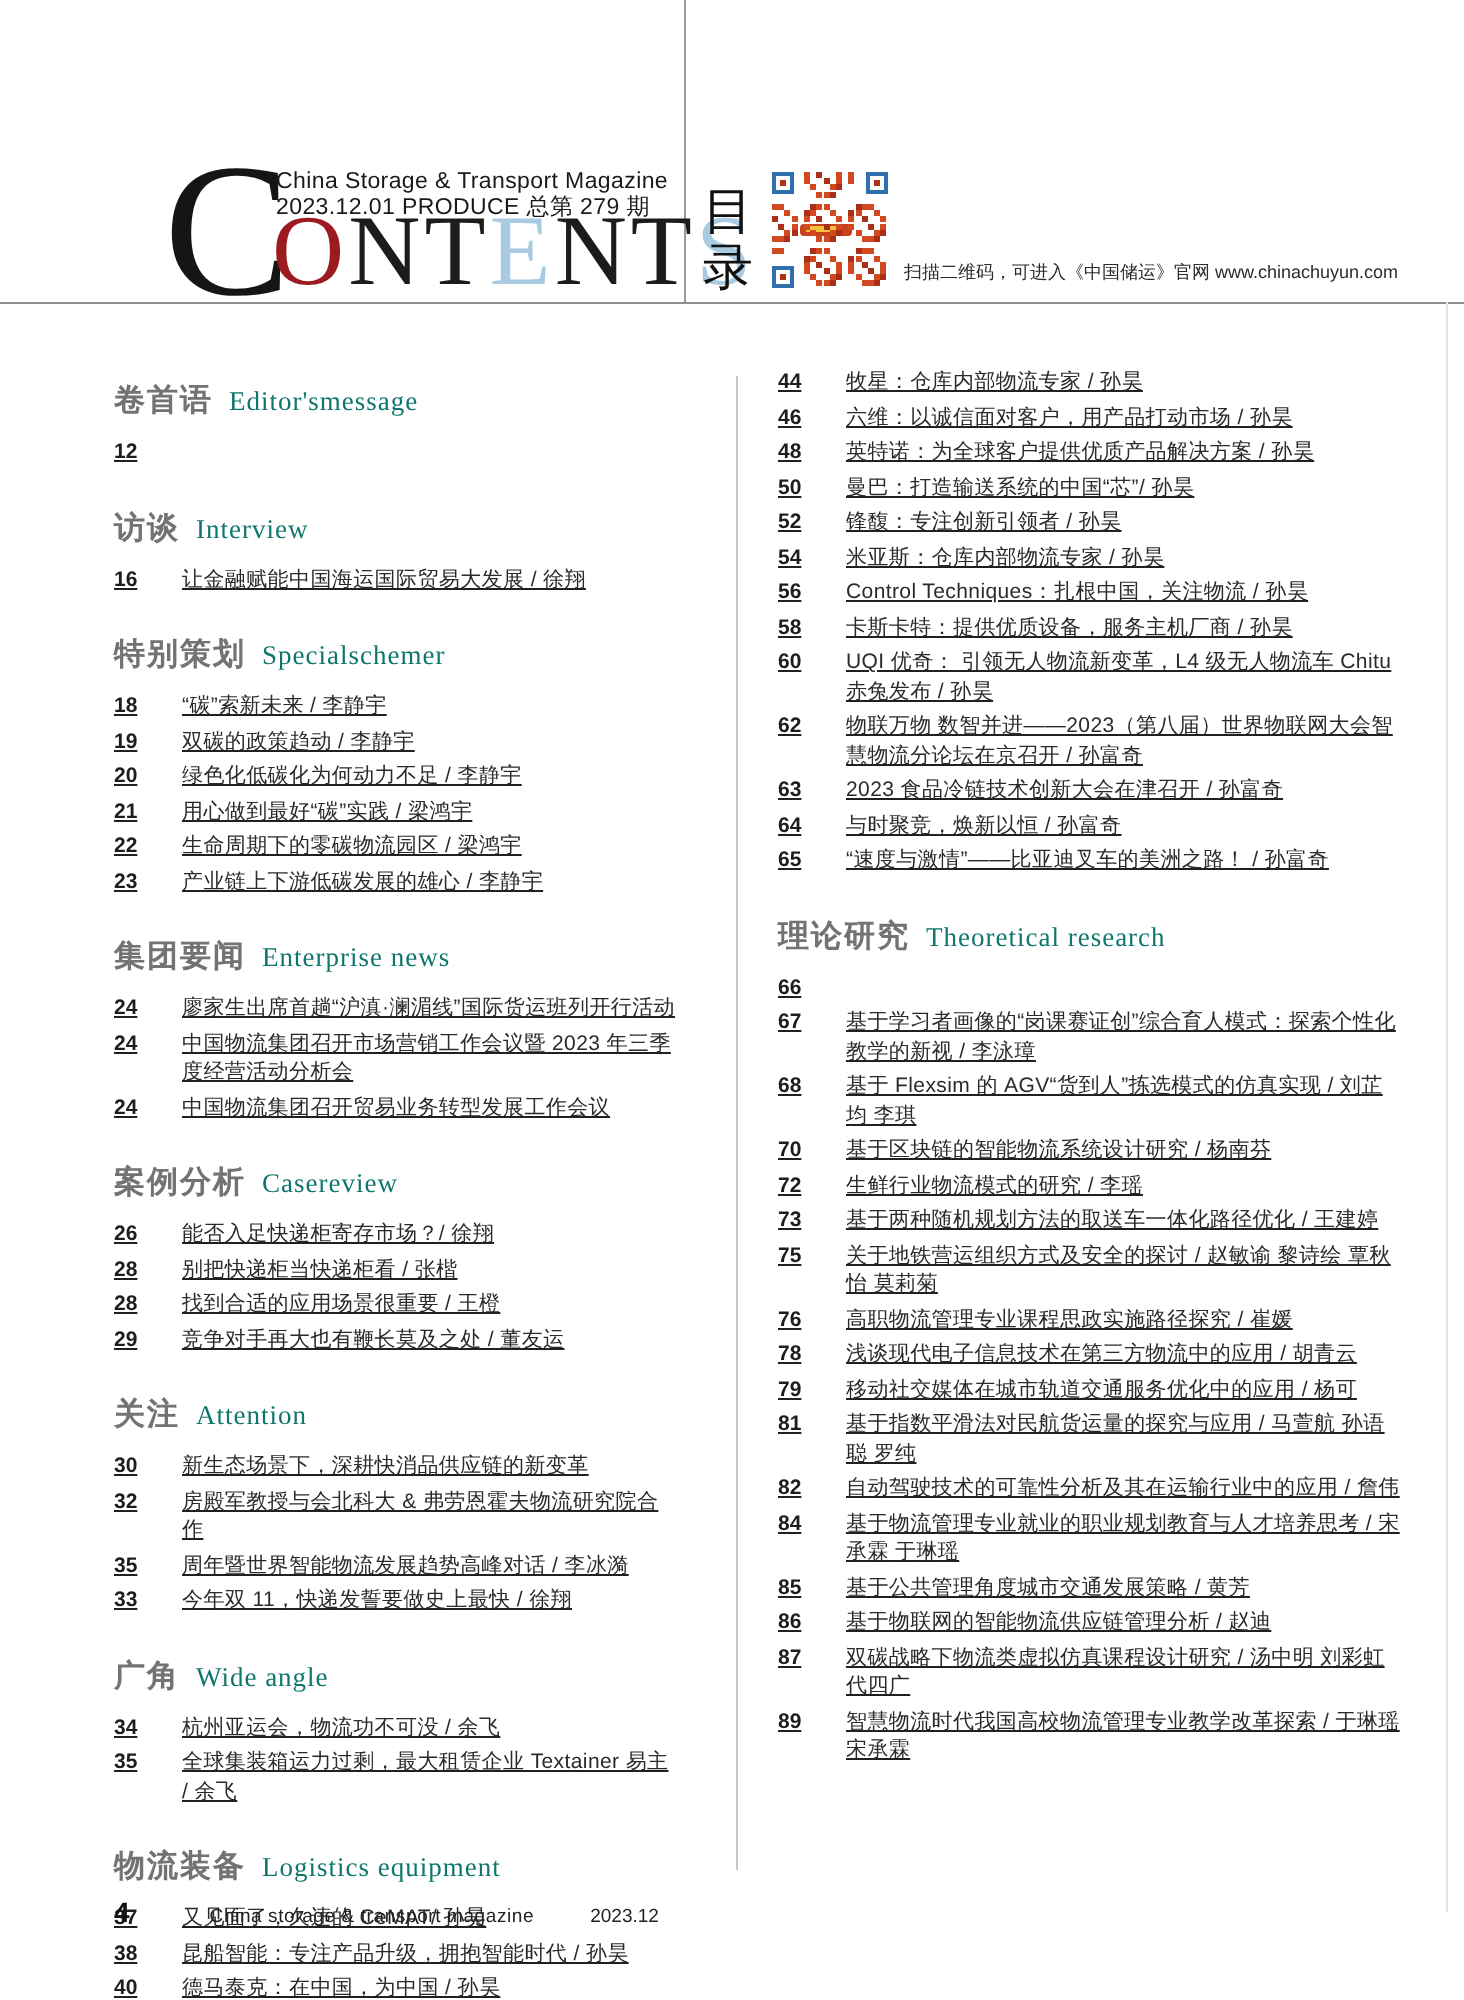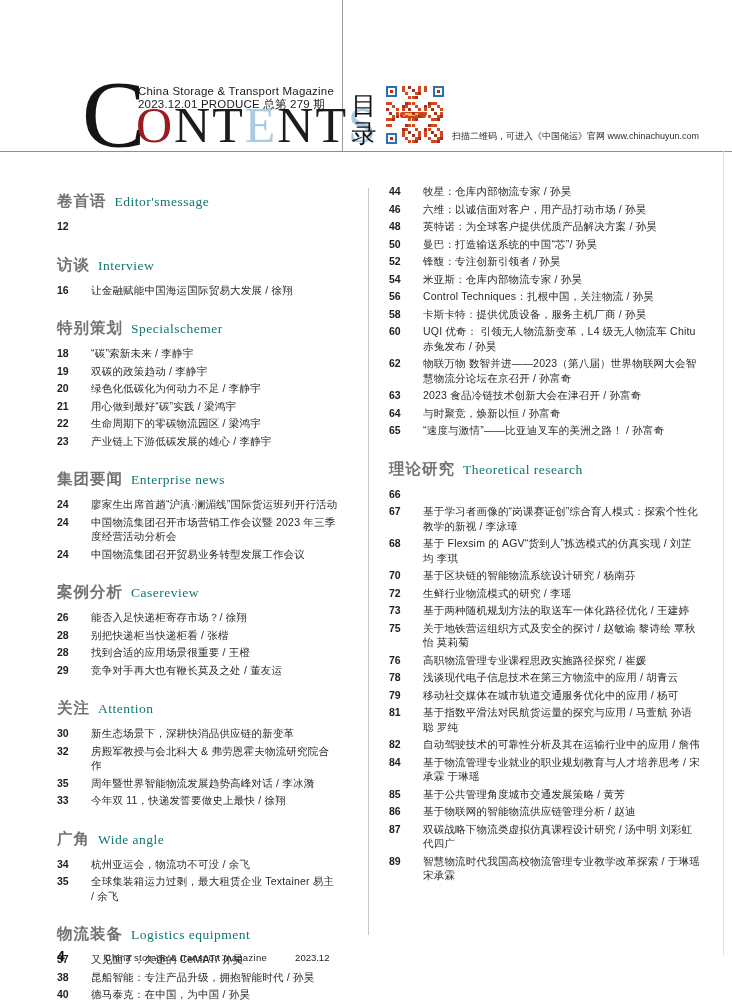--- a/index.html
+++ b/index.html
@@ -40,21 +40,21 @@
   #col-left{left:57px;width:298px;}
   #col-right{left:389px;width:329px;}
   .col-divider{position:absolute;left:368px;top:188px;width:1px;height:747px;background:#c6c6c6;}
 
   .toc-section{margin:0 0 14px 0;}
   .sec-head{margin:14px 0 7px 0;font-weight:normal;}
   .toc-section:first-child .sec-head{margin-top:0;}
   .sec-head .cn{font-size:15.5px;font-weight:bold;color:#737373;letter-spacing:1px;}
   .sec-head .en{font-family:"Liberation Serif", serif;font-size:13.5px;color:#0f766e;margin-left:8px;letter-spacing:0.5px;}
   ul.items{list-style:none;margin:0;padding:0;}
-  .toc-item{display:flex;margin:0 17px 3px 0;font-size:10.5px;line-height:14.5px;}
+  .toc-item{display:flex;margin:0 17px 3px 0;font-size:10.5px;line-height:14.5px;text-decoration:underline;}
   .toc-item .pg{flex:0 0 34px;font-weight:bold;color:#1d1d1d;font-size:10.5px;}
   .toc-item .ti{flex:1;color:#2a2a2a;letter-spacing:0.2px;}
 
   
   .footer{position:absolute;left:57px;top:948px;display:flex;align-items:baseline;}
   .footer .pgnum{font-size:14px;font-weight:bold;color:#111;}
   .footer .mag{font-size:9.5px;color:#222;margin-left:40px;letter-spacing:0.3px;}
   .footer .issue{font-size:9.5px;color:#222;margin-left:28px;}
 </style>
 </head>

